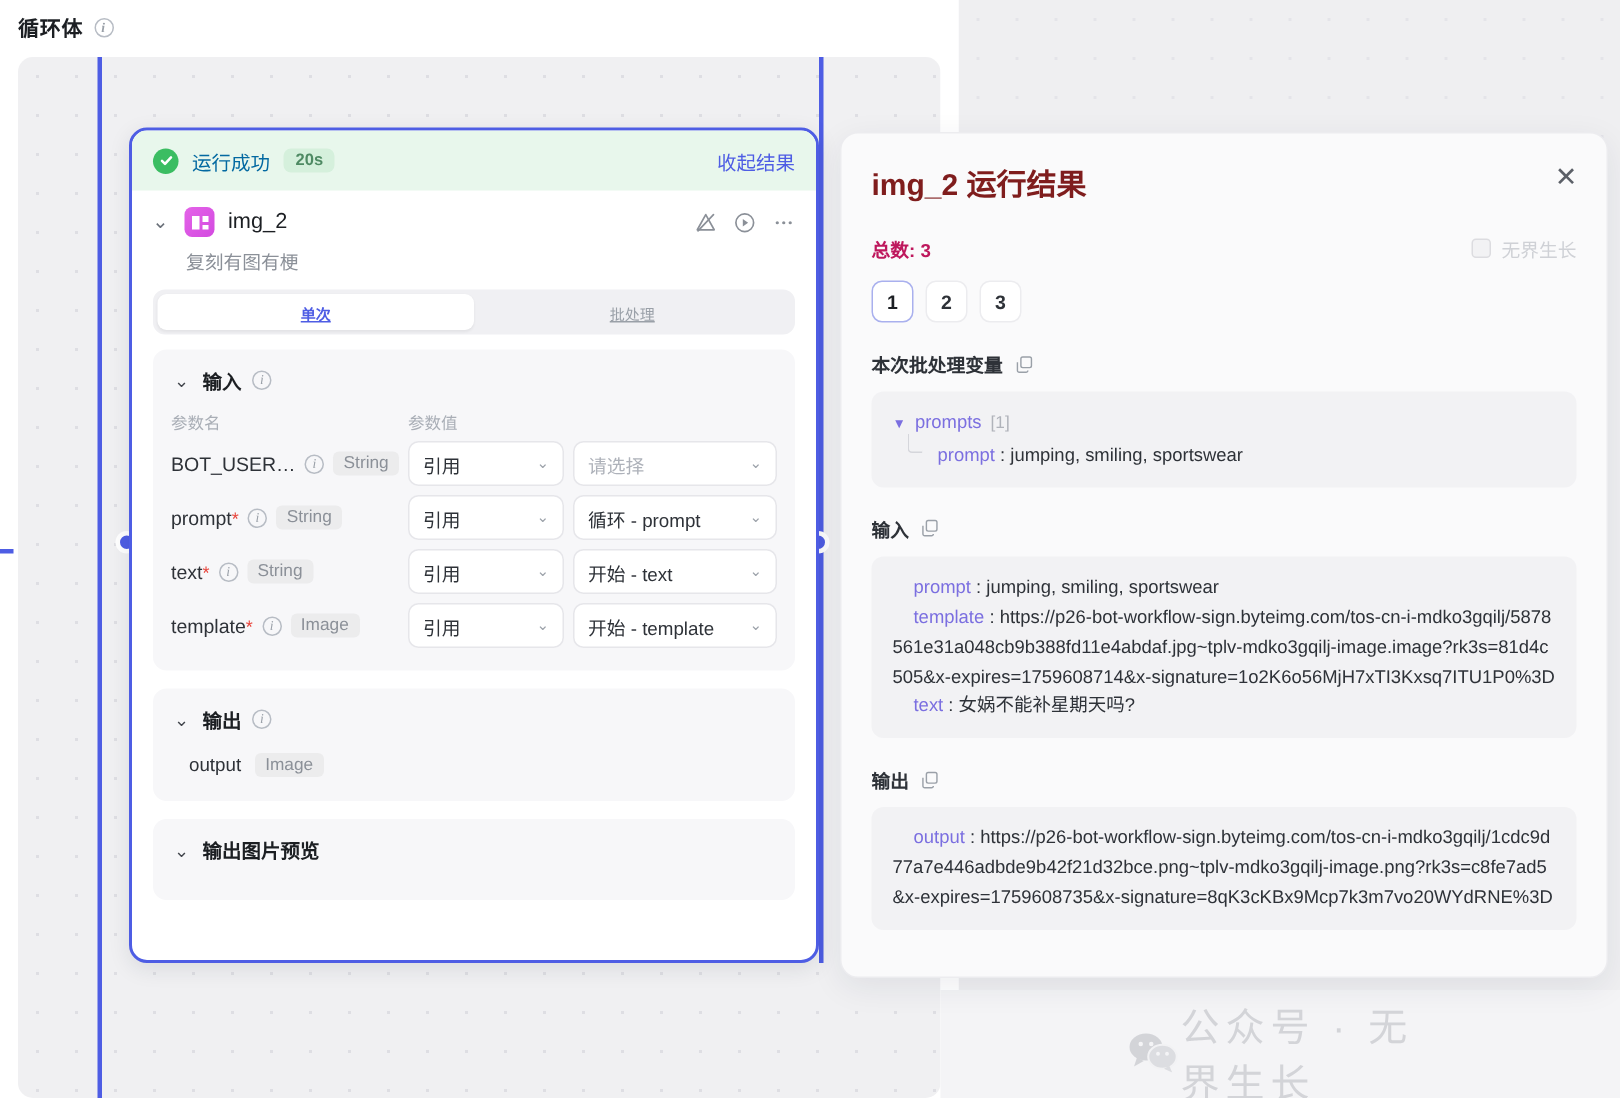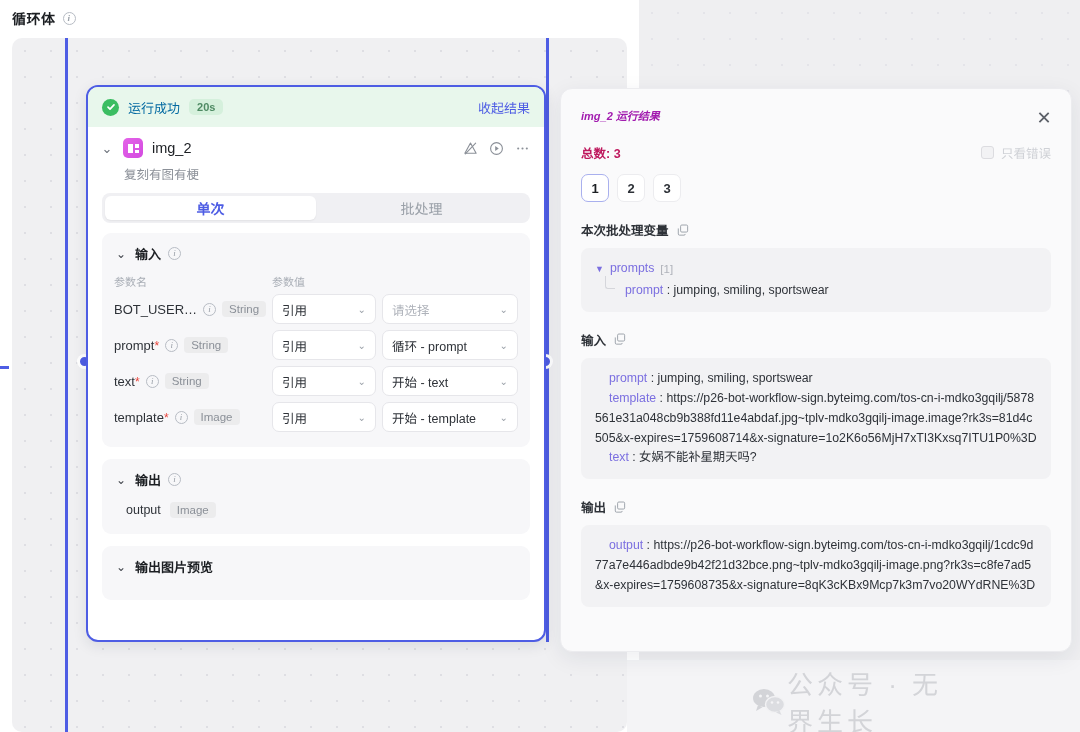--- a/index.html
+++ b/index.html
@@ -107,21 +107,21 @@
   }
 
   
   .seg {
     margin: 0 14px 10px 14px; height: 30px;
     background:#f0f0f3; border-radius: 8px; padding: 3px;
     display:flex; gap: 0;
   }
   .seg-item {
     flex:1; display:flex; align-items:center; justify-content:center;
-    font-size: 14px; color:#9aa0a8; border-radius: 6px; cursor:pointer;
+    font-size: 10px; color:#9aa0a8; border-radius: 6px; cursor:pointer;text-decoration:underline;
   }
   .seg-item.active { background:#ffffff; color:#4e5de4; font-weight:700; box-shadow: 0 1px 2px rgba(0,0,0,.06); }
 
   
   .sect {
     margin: 0 14px 12px 14px; background:#f7f7f9; border-radius: 9px; padding: 11px 12px 12px 12px;
   }
   .sect-head { display:flex; align-items:center; gap:7px; }
   .sect-head .chev { color:#42464d; font-size:12px; }
   .sect-title { font-size: 13px; font-weight: 700; color:#1c1f23; }
@@ -161,21 +161,21 @@
   .loop-edge-right { position:absolute; left:546px; top:38px; width:2.5px; height:604px; background:#4e5de4; }
   .stub-left { position:absolute; left:0; top:366px; width:9px; height:3px; background:#4e5de4; }
 
   
   .rpanel {
     position:absolute; left: 560px; top: 88px; width: 512px; height: 564px;
     background:#fafafb; border:1px solid #ececef; border-radius: 12px;
     box-shadow: 0 6px 22px rgba(30,35,60,.08);
     padding: 18px 20px;
   }
-  .rp-title { font-size: 11px; font-weight:700; color:#a21caf;font-style:italic; }
+  .rp-title { font-size: 20px; font-weight:700; color:#7f1d1d; }
   .rp-close {
     position:absolute; right: 18px; top: 20px; font-size: 18px; color:#5c6068; cursor:pointer;
     line-height: 1; width:18px; text-align:center;
   }
   .rp-countrow { display:flex; align-items:center; margin-top: 20px; }
   .rp-count { font-size: 12.5px; font-weight:700; color:#be185d; }
   .errchk { margin-left:auto; display:flex; align-items:center; gap:7px; }
   .errchk .box { width: 13px; height:13px; border:1px solid #dcdce0; border-radius:3px; background:#f2f2f4; }
   .errchk .lbl { font-size: 12.5px; color:#cfd1d6; }
 
@@ -395,21 +395,21 @@
   </div>
 
   <div class="rpanel">
     <div class="rp-title">img_2 运行结果</div>
     <div class="rp-close">✕</div>
 
     <div class="rp-countrow">
       <span class="rp-count">总数: 3</span>
       <span class="errchk">
         <span class="box"></span>
-        <span class="lbl">只看错误</span>
+        <span class="lbl">无界生长</span>
       </span>
     </div>
 
     <div class="pager">
       <span class="pg active">1</span>
       <span class="pg">2</span>
       <span class="pg">3</span>
     </div>
 
     <div class="blk-label">

